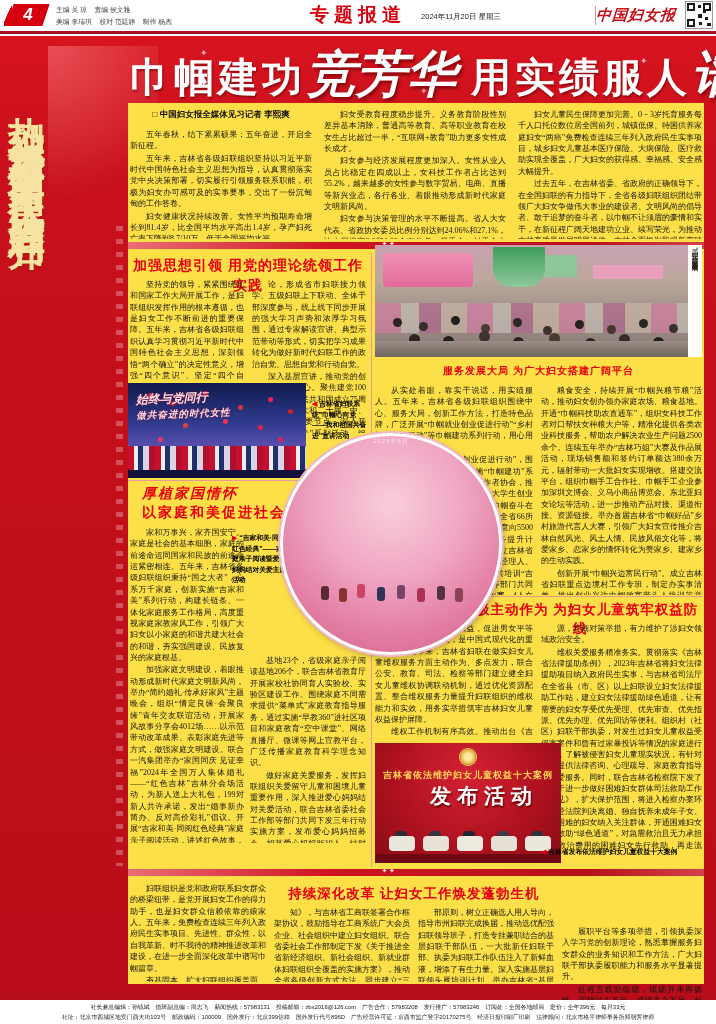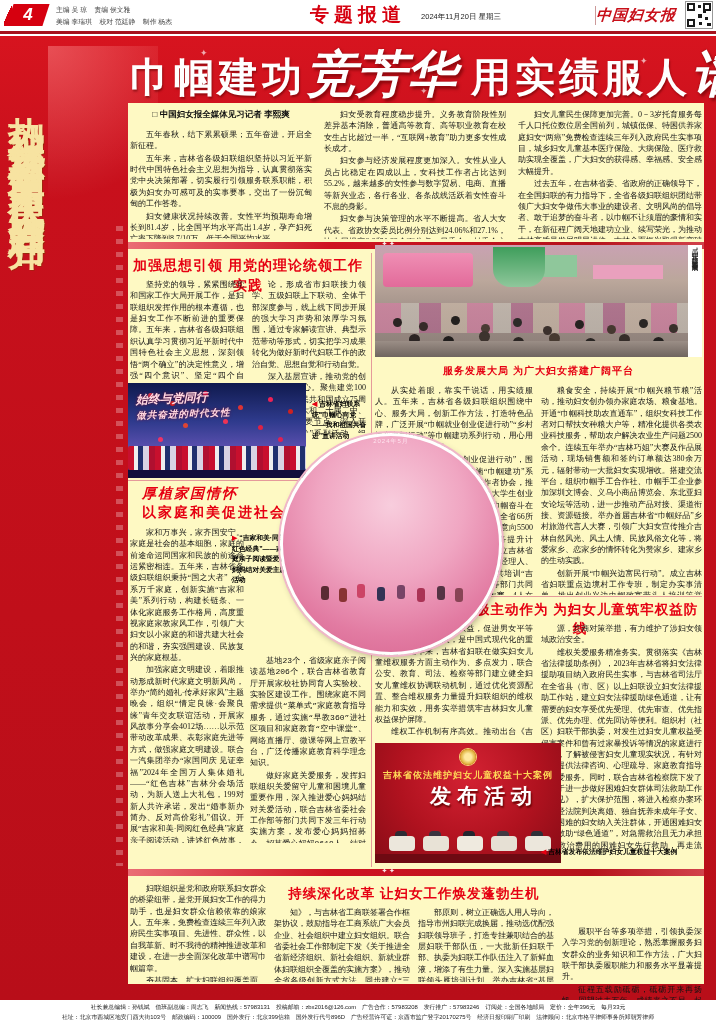--- a/index.html
+++ b/index.html
@@ -36,21 +36,21 @@
        text-shadow:0 0 2px #8c0a12,2px 3px 3px rgba(90,0,0,.55);}
   .banner-sub{position:absolute;right:30px;top:66px;width:430px;text-align:center;
               color:#fff;font:bold 15px/20px "Liberation Sans",sans-serif;letter-spacing:2px;}
   
   .side-text{position:absolute;left:4px;top:52px;height:930px;writing-mode:vertical-rl;
              font:bold 37px/46px "DejaVu Serif",serif;color:#f7e3a1;letter-spacing:6px;
              text-shadow:1px 1px 0 rgba(120,60,0,.35);}
   .side-marks{position:absolute;left:116px;top:190px;width:7px;height:640px;opacity:.5;
               background:repeating-linear-gradient(180deg,rgba(255,255,255,.55) 0 5px,transparent 5px 13px);}
   
-  .panel{position:absolute;left:128px;top:103px;width:576px;height:881px;background:#fef9c3;}
+  .panel{position:absolute;left:128px;top:103px;width:576px;height:881px;background:#fde047;}
   .tcol{position:absolute;overflow:hidden;}
   .para{font-size:8px;line-height:1.42;text-align:justify;text-indent:2em;margin:0 0 1px;color:#141414;}
   .byline{position:absolute;left:2px;top:5px;width:182px;text-align:center;
           font:bold 8.5px/12px "Liberation Sans",sans-serif;color:#111;}
   .divider{position:absolute;left:0;width:576px;height:7px;
            background:linear-gradient(90deg,#ea6d75,#cf1322 35%,#b5121b 80%,#d2424b);}
   .divider::after{content:"✦ ✦";position:absolute;left:44%;top:-2px;color:#fff;font-size:7px;opacity:.9;}
   .headline{position:absolute;color:#e60012;font-family:"Liberation Sans",sans-serif;font-weight:bold;
             text-align:center;letter-spacing:1px;}
   .vrule{position:absolute;left:243px;top:150px;width:1px;height:614px;background:#e59a9a;}
@@ -152,21 +152,21 @@
   <div class="panel">
 
     <div class="byline">□ 中国妇女报全媒体见习记者 李熙爽</div>
     <div class="tcol" style="left:2px;top:26px;width:182px;height:110px;">
         <p class="para">五年春秋，结下累累硕果；五年奋进，开启全新征程。</p>
         <p class="para">五年来，吉林省各级妇联组织坚持以习近平新时代中国特色社会主义思想为指导，认真贯彻落实党中央决策部署，切实履行引领服务联系职能，积极为妇女办可感可及的实事要事，交出了一份沉甸甸的工作答卷。</p>
         <p class="para">妇女健康状况持续改善。女性平均预期寿命增长到81.4岁，比全国平均水平高出1.4岁，孕产妇死亡率下降到8.7/10万，低于全国平均水平。</p>
       </div>
     <div class="tcol" style="left:196px;top:6px;width:182px;height:130px;">
         <p class="para">妇女受教育程度稳步提升。义务教育阶段性别差异基本消除，普通高等教育、高等职业教育在校女生占比超过一半，“互联网+教育”助力更多女性成长成才。</p>
-        <p class="para">妇女参与经济发展程度更加深入。女性从业人员占比稳定在四成以上，女科技工作者占比达到55.2%，越来越多的女性参与数字贸易、电商、直播等新兴业态，各行各业、各条战线活跃着女性奋斗不息的身影。</p>
+        <p class="para">妇女参与经济发展程度更加深入。女性从业人员占比稳定在四成以上，女科技工作者占比达到55.2%，越来越多的女性参与数字贸易、电商、直播等新兴业态，各行各业、着眼推动形成新时代家庭文明新风尚。</p>
         <p class="para">妇女参与决策管理的水平不断提高。省人大女代表、省政协女委员比例分别达到24.06%和27.1%，比上届提高0.6和1.83个百分点，居委会、村委会主任中女性比例均高于全国平均水平。</p>
       </div>
     <div class="tcol" style="left:390px;top:6px;width:184px;height:130px;">
         <p class="para">妇女儿童民生保障更加完善。0－3岁托育服务每千人口托位数位居全国前列，城镇低保、特困供养家庭妇女“两癌”免费检查连续三年列入政府民生实事项目，城乡妇女儿童基本医疗保险、大病保险、医疗救助实现全覆盖，广大妇女的获得感、幸福感、安全感大幅提升。</p>
         <p class="para">过去五年，在吉林省委、省政府的正确领导下，在全国妇联的有力指导下，全省各级妇联组织团结带领广大妇女争做伟大事业的建设者、文明风尚的倡导者、敢于追梦的奋斗者，以巾帼不让须眉的豪情和实干，在新征程广阔天地建功立业、续写荣光，为推动吉林高质量发展明显进位、吉林全面振兴取得新突破贡献巾帼力量。</p>
       </div>
 
     <div class="divider" style="top:139px;"></div>
     <div class="vrule"></div>
 
@@ -196,21 +196,21 @@
 
     <div class="headline h-family" style="left:0;top:381px;width:226px;font-size:14px;font-style:italic;">厚植家国情怀</div>
     <div class="headline h-family" style="left:0;top:400px;width:226px;font-size:14px;">以家庭和美促进社会和谐</div>
     <div class="tcol" style="left:2px;top:424px;width:114px;height:316px;">
         <p class="para">家和万事兴，家齐国安宁。家庭是社会的基本细胞，家庭的前途命运同国家和民族的前途命运紧密相连。五年来，吉林省各级妇联组织秉持“国之大者”，心系万千家庭，创新实施“吉家和美”系列行动，构建长链条、一体化家庭服务工作格局，高度重视家庭家教家风工作，引领广大妇女以小家庭的和谐共建大社会的和谐，夯实强国建设、民族复兴的家庭根基。</p>
         <p class="para">加强家庭文明建设，着眼推动形成新时代家庭文明新风尚，举办“简约婚礼·传承好家风”主题晚会，组织“情定良缘·会聚良缘”青年交友联谊活动，开展家风故事分享会4012场……以示范带动改革成果、表彰家庭先进等方式，做强家庭文明建设。联合一汽集团举办“家国同庆 见证幸福”2024年全国万人集体婚礼——“红色吉林”吉林分会场活动，为新人送上大礼包，199对新人共许承诺，发出“婚事新办简办、反对高价彩礼”倡议。开展“吉家和美·同阅红色经典”家庭亲子阅读活动，讲述红色故事，厚植家国情怀。开展“廉洁吉林·清风传家”廉洁活动，组织新提拔的省管干部家属参加警示活动和家风主题展，营造崇尚廉洁的风尚……在弘扬文明新风、强化阵地建设等方面持续发力，让良好家风进万家入万户。实施“最美家庭种子工程”，加强最美家庭培育，充分发挥最美家庭“蓄水池”作用，常态化开展寻找“最美家庭”等活动，选树“最美家庭”“最美军嫂”等优秀典型90167个，1.1万余户家庭及家庭成员获评全国、省各类家庭先进典型，吉林省好家风故事写入中华家风故事……</p>
       </div>
     <div class="cap" style="left:104px;top:430px;width:56px;height:86px;">
       <span class="arrow">▶</span><span>“吉家和美·同阅红色经典”——家庭亲子阅读暨爱心妈妈结对关爱主题活动</span>
     </div>
-    <div class="tcol" style="left:122px;top:552px;width:116px;height:188px;font-family:Liberation Mono, monospace;">
+    <div class="tcol" style="left:122px;top:552px;width:116px;height:188px;">
         <p class="para">基地23个，省级家庭亲子阅读基地206个，联合吉林省教育厅开展家校社协同育人实验校、实验区建设工作。围绕家庭不同需求提供“菜单式”家庭教育指导服务，通过实施“早教360”进社区项目和家庭教育“空中课堂”、网络直播厅、微课等网上宣教平台，广泛传播家庭教育科学理念知识。</p>
         <p class="para">做好家庭关爱服务，发挥妇联组织关爱留守儿童和困境儿童重要作用，深入推进爱心妈妈结对关爱活动，联合吉林省委社会工作部等部门共同下发三年行动实施方案，发布爱心妈妈招募令，招募爱心妈妈8619人，结对关爱儿童6250人，开展爱心妈妈培训，组建教师爱心妈妈联盟，拓展警官、检察官、医师爱心妈妈队伍，全省建立“爱心妈妈驿站”67个，绘制电子地图，链接志愿服务资源开展关爱活动550场次，推进从物质帮扶到思想引领、精神关爱拓展提升。推动吉林省0－3岁托育服务工作，长春市探索“家庭服务、托育服务和社区服务互为补充”的托育服务发展模式，梅河口市引进民营资本建立大型托育服务综合体，大安市建成公立综合性托育服务机构……</p>
       </div>
 
     <div class="photo-expo">
       <div class="expo-banner"></div>
       <div class="expo-green"></div>
       <div class="expo-stall"></div>
       <div class="heads" style="left:18px;bottom:30px;box-shadow:26px 4px 0 #352b28,58px -2px 0 #23201e,88px 6px 0 #4a3b34,120px 0 0 #2d2a28,150px 8px 0 #3b302c,182px 2px 0 #262220,214px 7px 0 #453830,246px 1px 0 #2a2624,276px 6px 0 #38302b;"></div>
       <div class="heads" style="left:34px;bottom:12px;width:11px;height:11px;box-shadow:34px 2px 0 #201d1c,70px -3px 0 #3d332e,104px 3px 0 #2b2523,140px -1px 0 #473a31,176px 4px 0 #292523,210px 0 0 #352d29,244px 3px 0 #221f1e;"></div>

